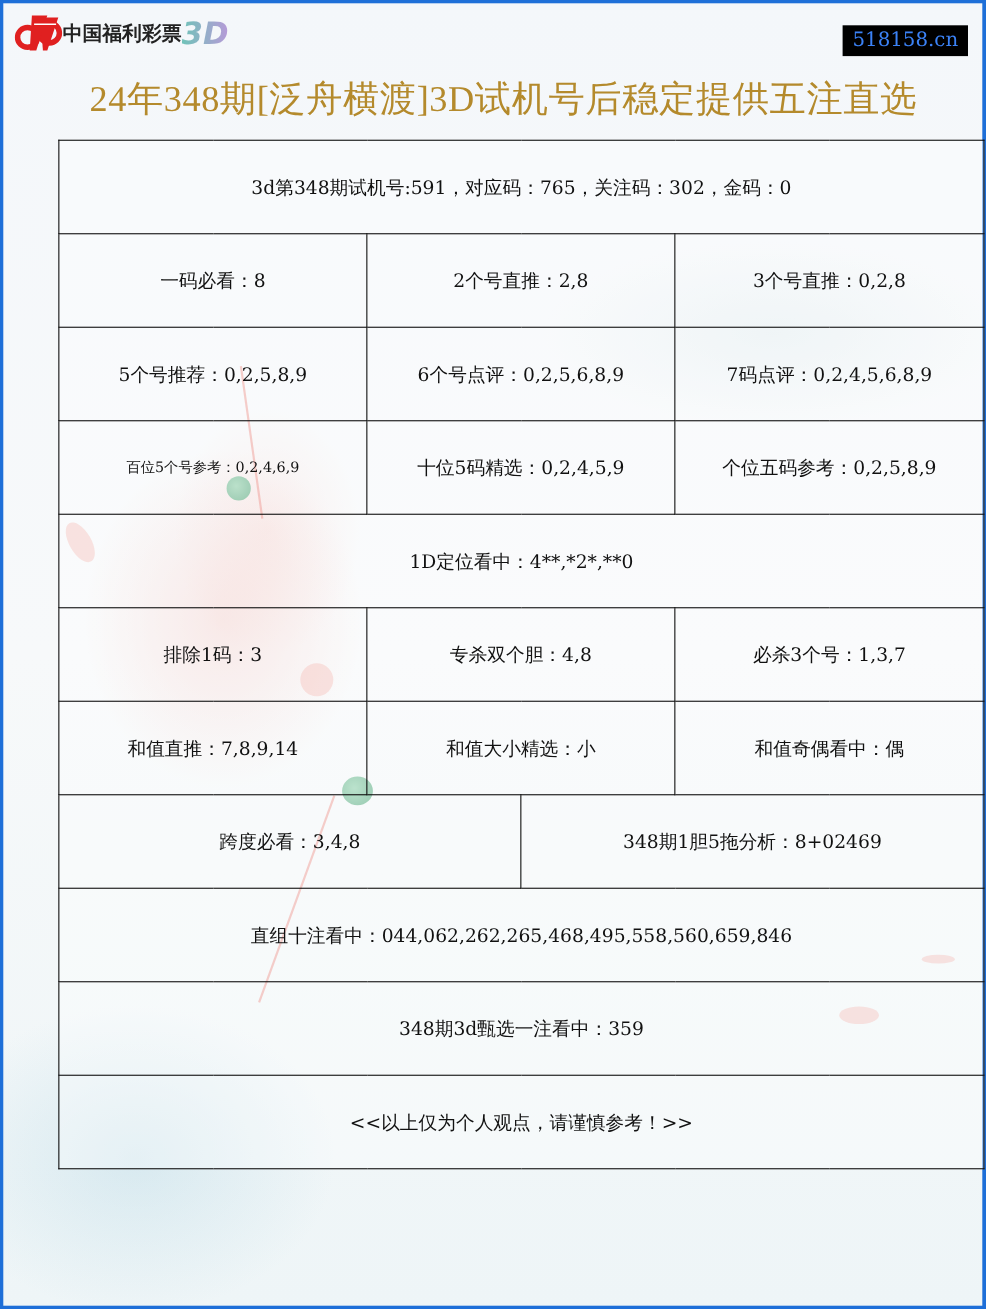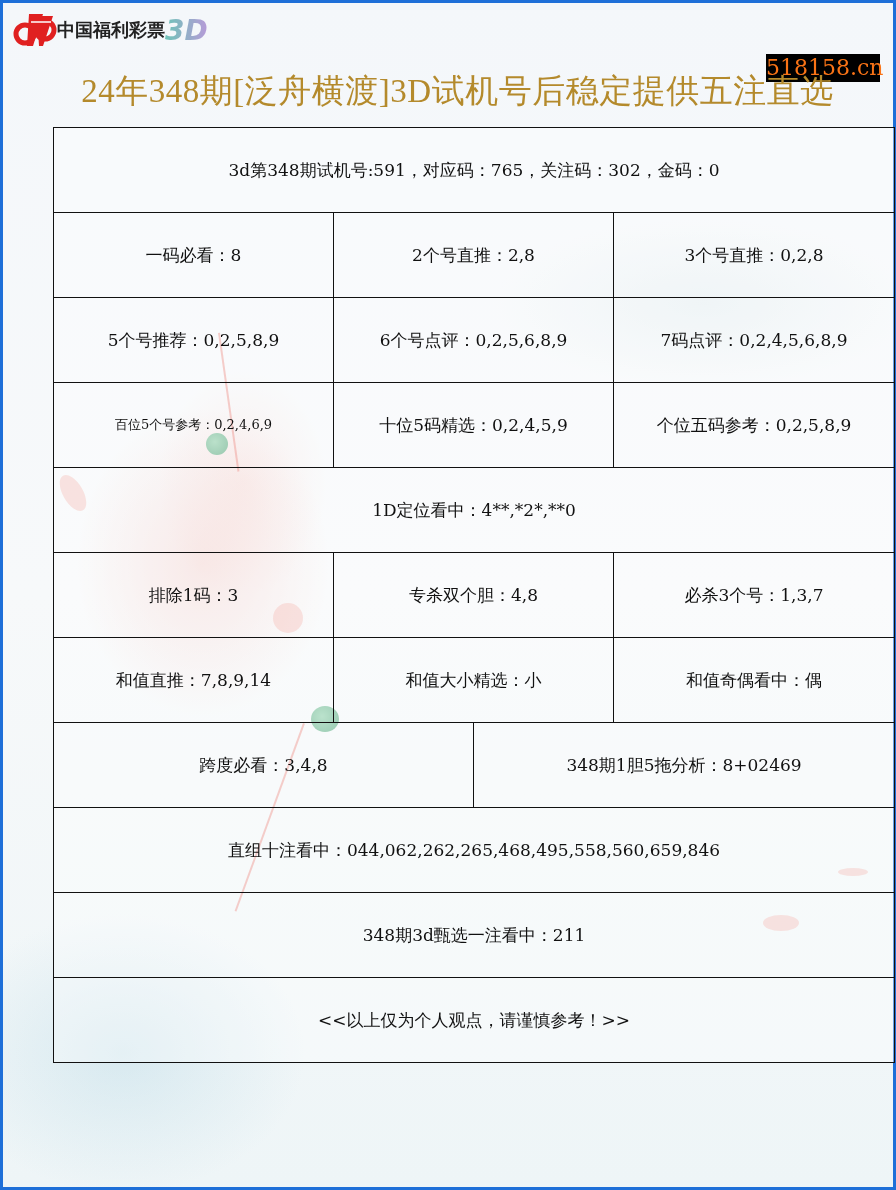--- a/index.html
+++ b/index.html
@@ -28,23 +28,23 @@
     font-weight: bold; font-size: 18px; color: #222; letter-spacing: 0;
   }
   .logo-3d {
     font-family: "DejaVu Sans", "Liberation Sans", sans-serif;
     font-style: italic; font-weight: bold; font-size: 28px;
     background: linear-gradient(90deg, #6fc3b8, #b79ad8);
     -webkit-background-clip: text; background-clip: text; color: transparent;
   }
   .site-badge {
     position: absolute; left: 763px; top: 20px; width: 114px; height: 28px;
-    background: #000; color: #f97316;
+    background: #000; color: #3b82f6;
     font-family: "DejaVu Serif", "Liberation Serif", serif;
-    font-size: 22px; line-height: 28px; text-align: center; margin-top: 31px;
+    font-size: 18px; line-height: 28px; text-align: center;
   }
   .page-title {
     position: absolute; left: 0; right: 0; top: 66px;
     text-align: center; color: #b48a2c;
     font-family: "Liberation Serif", "DejaVu Serif", serif;
     font-size: 33px; line-height: 44px; letter-spacing: 0.5px; padding-left: 19px;
   }
   table.info {
     position: absolute; left: 30px; top: 124px; width: 841px;
     border-collapse: collapse; table-layout: fixed; margin-left: 20px;
@@ -132,20 +132,20 @@
       <td colspan="2">和值奇偶看中：偶</td>
     </tr>
     <tr>
       <td colspan="3">跨度必看：3,4,8</td>
       <td colspan="3">348期1胆5拖分析：8+02469</td>
     </tr>
     <tr>
       <td colspan="6">直组十注看中：044,062,262,265,468,495,558,560,659,846</td>
     </tr>
     <tr>
-      <td colspan="6">348期3d甄选一注看中：211</td>
+      <td colspan="6">348期3d甄选一注看中：359</td>
     </tr>
     <tr>
       <td colspan="6">&lt;&lt;以上仅为个人观点，请谨慎参考！&gt;&gt;</td>
     </tr>
   </tbody>
     </table>
 </div>
 
 </body></html>

